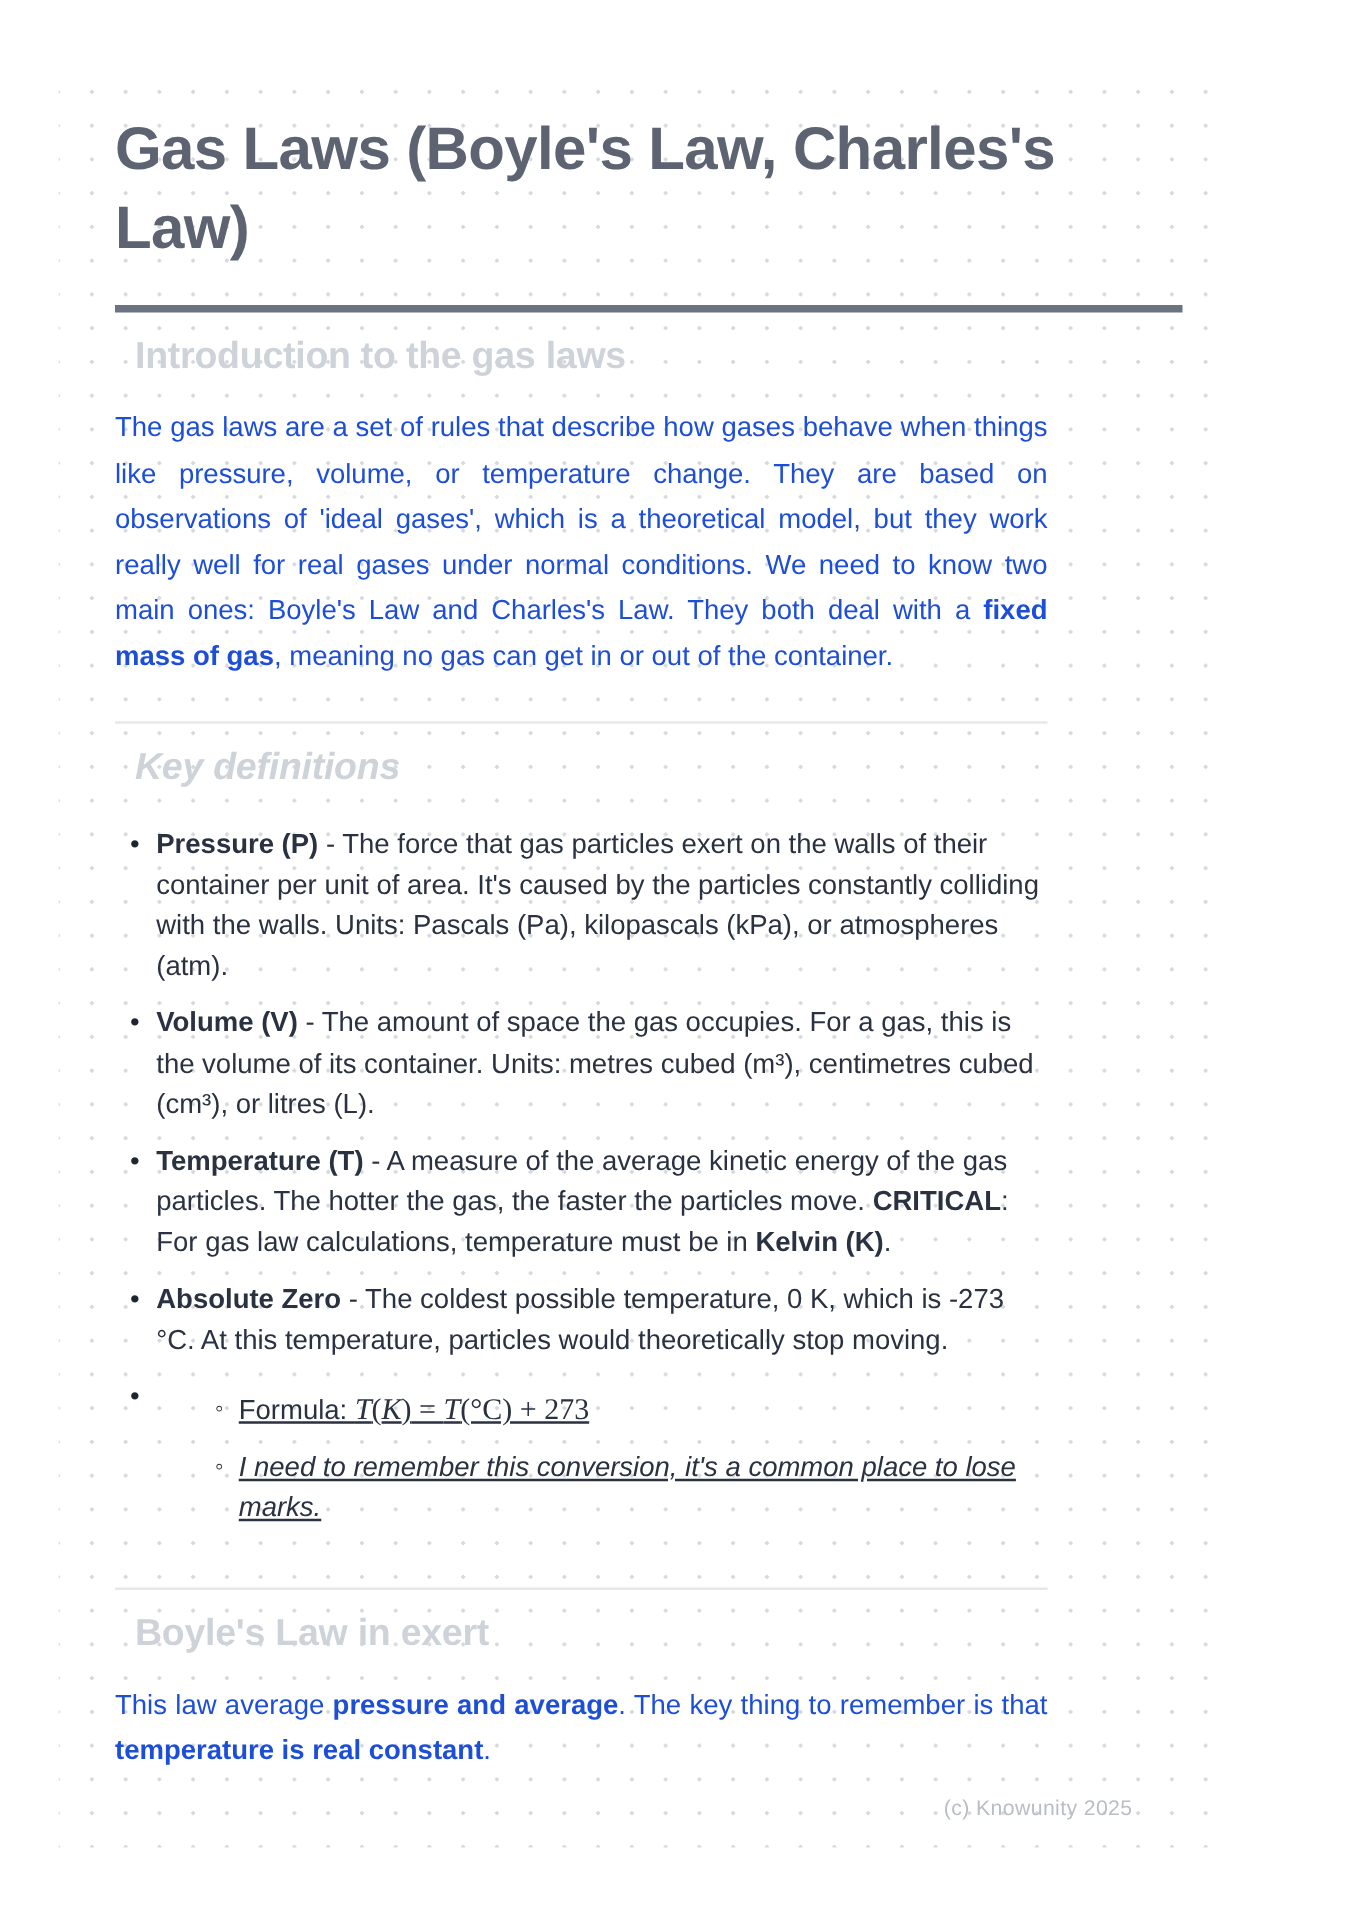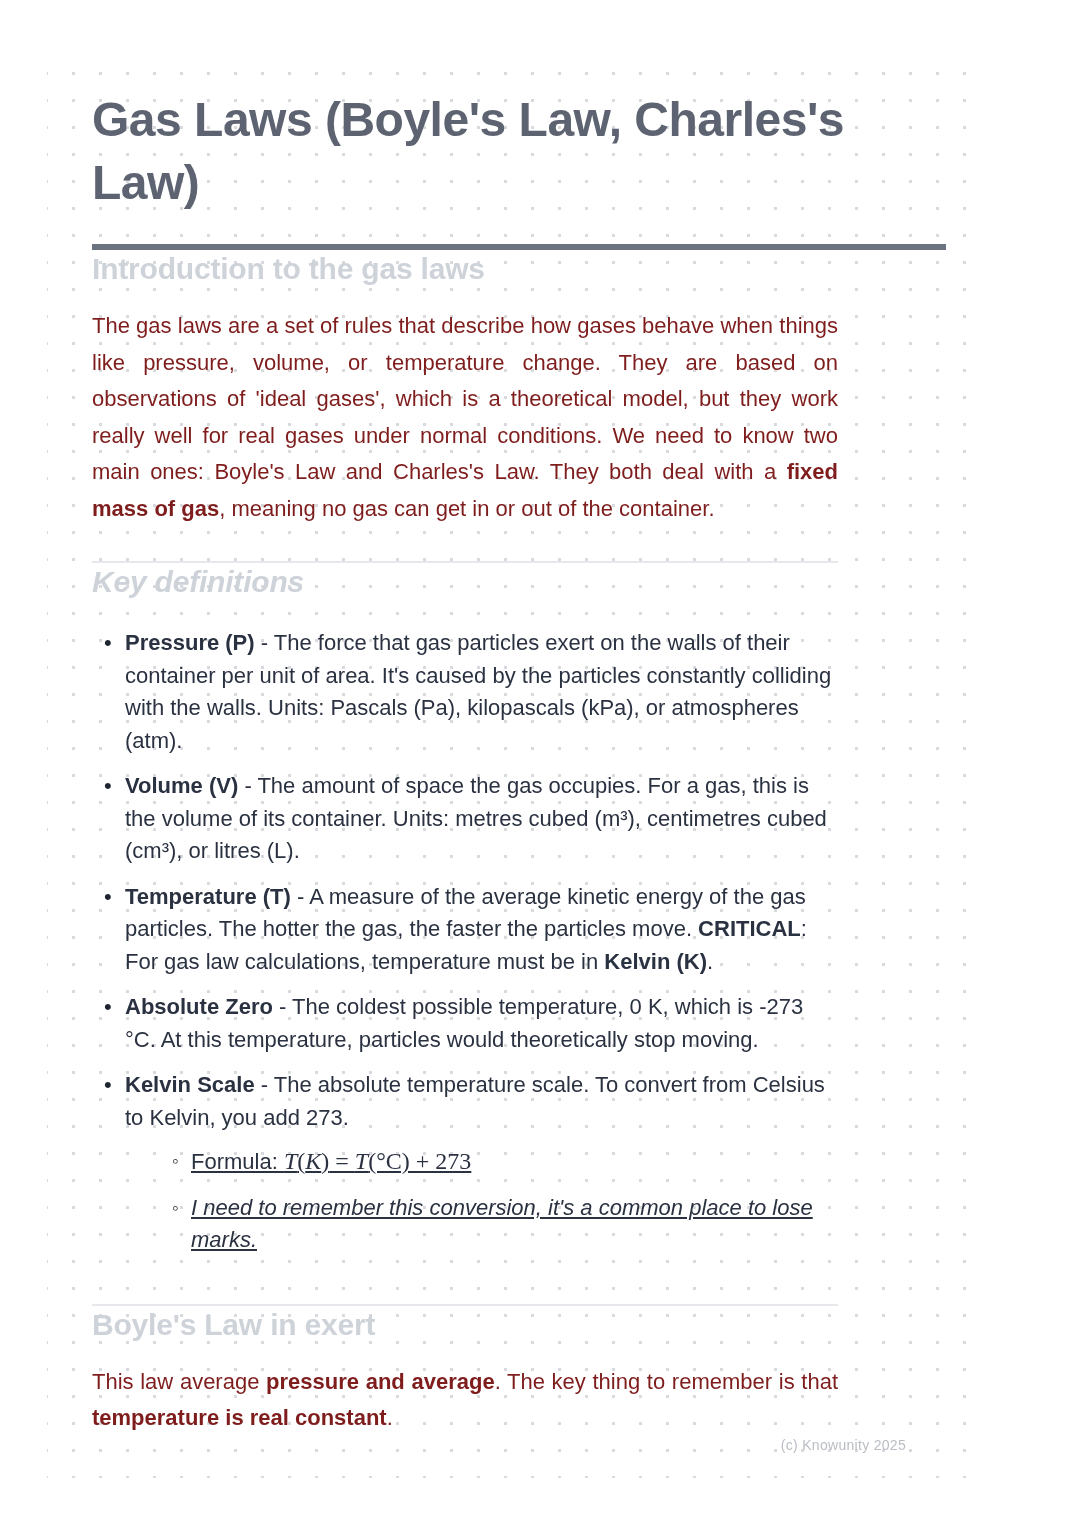--- a/index.html
+++ b/index.html
@@ -29,52 +29,52 @@
   .content { position:absolute; left:92px; top:88px; width:854px; color:#2a3140; }
 
   h1.title {
     margin:0; width:800px;
     font-size:48px; line-height:63px; font-weight:800;
     letter-spacing:-0.5px; color:#5d6371;
   }
   .title-rule { margin-top:30px; height:6px; background:#6b7280; width:854px; }
 
   h2.sec {
-    margin:0; font-size:30px; line-height:37px; font-weight:700;
+    margin:16px; font-size:30px; line-height:37px; font-weight:700;
     letter-spacing:-0.2px; color:#ced2d9;
   }
   .sec-intro { margin-top:50px; }
   .sec-defs  { margin-top:40px;font-style:italic; }
   .sec-boyle { margin-top:48px; }
 
   p.body {
     margin:21px 16px 0 0; width:746px;
     font-size:22px; line-height:36.5px; text-align:justify;
-    color:#7f1d1d;
+    color:#1d4ed8;
   }
 
   .divider { margin:34px 0 0 0; width:746px; height:2px; background:#e7e8eb; }
 
   .list { margin-top:27px; width:746px; }
   .li { display:flex; margin-bottom:13px; font-size:22px; line-height:32.5px; color:#2a3140; }
   .li .marker { flex:0 0 33px; padding-left:12px; box-sizing:border-box; color:#1f2530; }
   .li .li-text { flex:1; }
 
   .sublist { margin:11px 0 2px 33px; }
   .sli { display:flex; margin-bottom:13px; font-size:22px; line-height:32.5px; color:#2a3140; }
   .sli .marker { flex:0 0 33px; padding-left:14px; box-sizing:border-box; font-size:19px; color:#1f2530; }
   .sli .li-text { flex:1;text-decoration:underline; }
 
   .b { font-weight:700; }
   .i { font-style:italic; }
   .m { font-family:"Liberation Serif", serif; font-size:24px; }
 
   .footer {
     position:absolute; top:1437px; right:66px;
-    font-size:14px; letter-spacing:0.3px; color:#b9bdc4;
+    font-size:17px; letter-spacing:0.3px; color:#b9bdc4;
   }
 </style>
 </head>
 <body>
 
 <div class="screen">
 
   <div class="paper"></div>
   <div class="page-edge"></div>
 
@@ -111,21 +111,20 @@
         </div>
 
         <div class="li">
           <span class="marker">•</span>
           <div class="li-text"><span class="b">Absolute Zero</span><span> - The coldest possible temperature, 0 K, which is -273 °C. At this temperature, particles would theoretically stop moving.</span></div>
         </div>
 
         <div class="li">
           <span class="marker">•</span>
           <div class="li-text">
-            <span><span class="b">Kelvin Scale</span><span> - The absolute temperature scale. To convert from Celsius to Kelvin, you add 273.</span></span>
             <div class="sublist">
               <div class="sli">
                 <span class="marker">◦</span>
                 <div class="li-text"><span>Formula: </span><span class="i m">T</span><span class="m">(</span><span class="i m">K</span><span class="m">)</span><span class="m"> = </span><span class="i m">T</span><span class="m">(°C) + 273</span></div>
               </div>
               <div class="sli">
                 <span class="marker">◦</span>
                 <div class="li-text"><span class="i">I need to remember this conversion, it's a common place to lose marks.</span></div>
               </div>
             </div>

